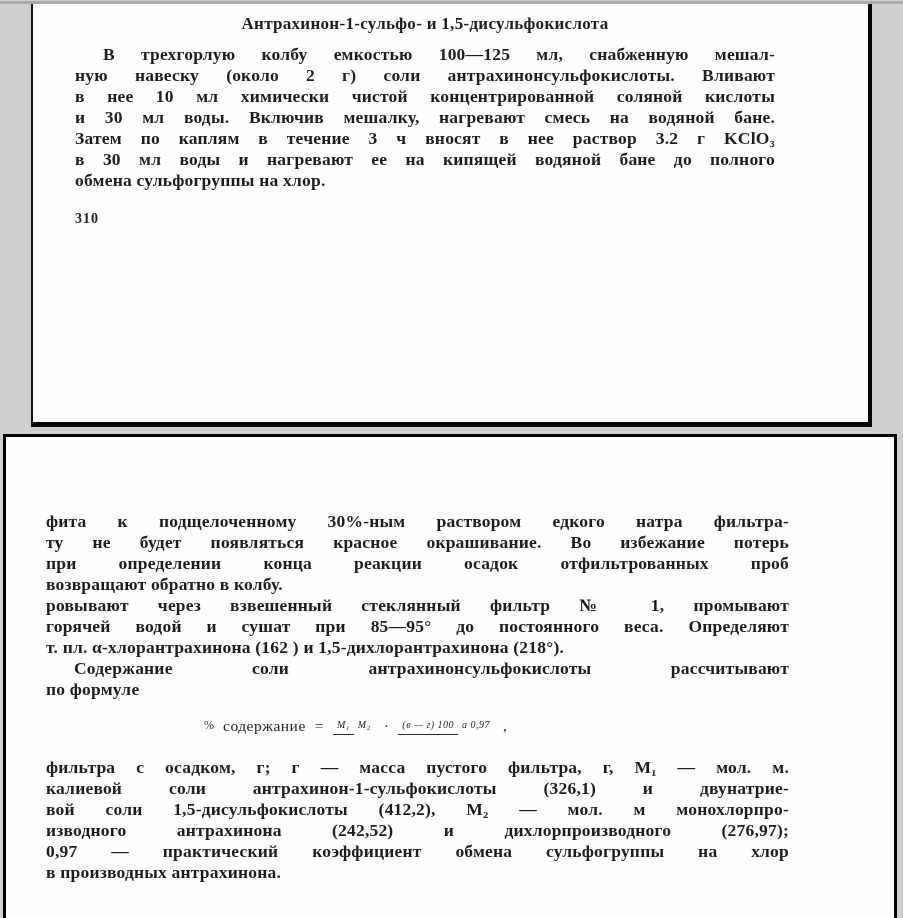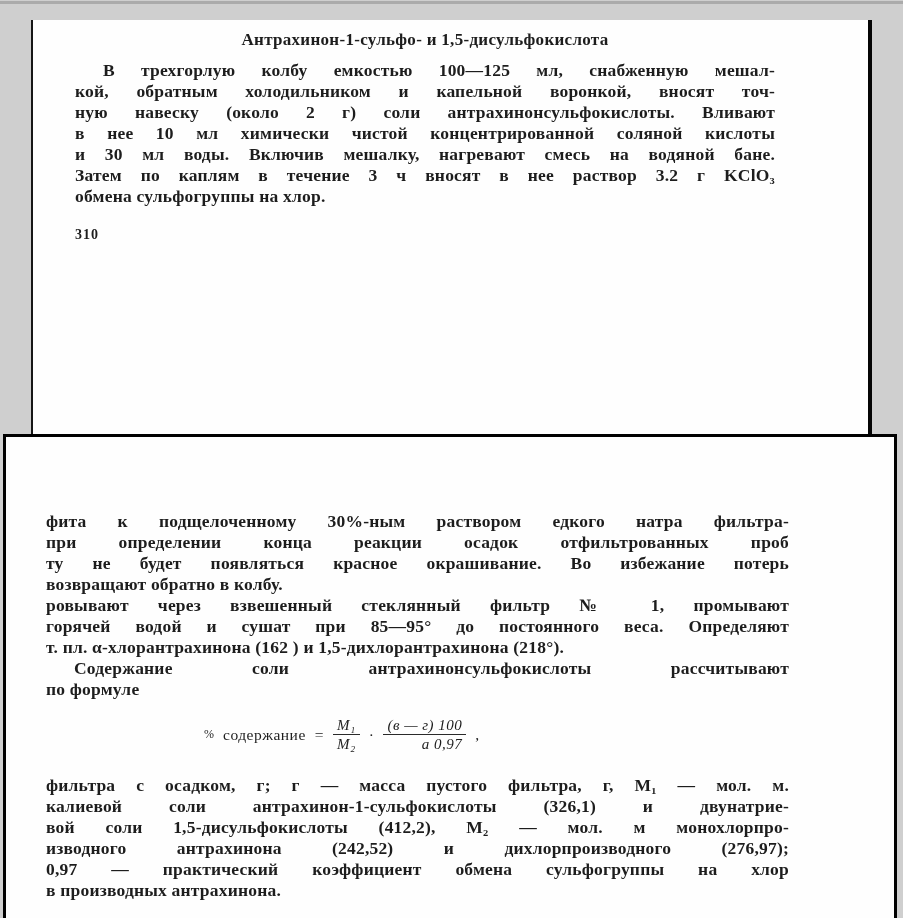--- a/index.html
+++ b/index.html
@@ -14,21 +14,21 @@
     position: absolute; top: 1px; left: 0;
     width: 903px; height: 3px;
     background: #ababab;
   }
   .page {
     position: absolute;
     background: #fefefe;
     box-sizing: content-box;
   }
   .page-top {
-    left: 31px; top: 20px;
+    left: 31px; top: 4px;
     width: 835px; height: 418px;
     border-left: 2px solid #161616;
     border-right: 4px solid #050505;
     border-bottom: 5px solid #050505;
   }
   .page-top .content { padding: 8px 93px 0 42px; }
   .page-bottom {
     left: 3px; top: 434px;
     width: 888px; height: 484px;
     border: 3px solid #000;
@@ -65,57 +65,56 @@
     margin: 16px 0 22px 158px;
     display: flex;
     align-items: center;
     gap: 9px;
     font-size: 15.5px;
     letter-spacing: 0.5px;
   }
   .formula .pct { font-size: 12px; letter-spacing: 0; }
   .frac {
     display: inline-flex;
-    flex-direction: column;
+    flex-direction: row;
     text-align: center;
     line-height: 18px;
-    font-size: 15px;
-    align-items: flex-end;
+    font-size: 10px;
   }
   .frac .num { border-bottom: 1px solid #2a2a2a; padding: 0 4px; display: block; }
   .frac .den { display: block; padding: 0 4px; }
   .it { font-style: italic; }
 </style>
 </head>
 <body>
 
 <div class="top-strip"></div>
 
 <div class="page page-top">
   <div class="content">
     <h1 class="title">Антрахинон-1-сульфо-  и  1,5-дисульфокислота</h1>
     <div class="para">
       <div class="line indent">В трехгорлую колбу емкостью 100—125 мл, снабженную мешал-</div>
-      <div class="line">кой, обратным холодильником и капельной воронкой, вносят точ-</div>
       <div class="line">ную навеску (около 2 г) соли антрахинонсульфокислоты. Вливают</div>
       <div class="line">в нее 10 мл химически чистой концентрированной соляной кислоты</div>
       <div class="line">и 30 мл воды. Включив мешалку, нагревают смесь на водяной бане.</div>
       <div class="line">Затем по каплям в течение 3 ч вносят в нее раствор 3.2 г KClO₃</div>
+      <div class="line">в 30 мл воды и нагревают ее на кипящей водяной бане до полного</div>
       <div class="line last">обмена сульфогруппы на хлор.</div>
     </div>
     <div class="pageno">310</div>
   </div>
 </div>
 
 <div class="page page-bottom">
   <div class="content">
     <div class="para">
       <div class="line">фита к подщелоченному 30%-ным раствором едкого натра фильтра-</div>
+      <div class="line">ту не будет появляться красное окрашивание. Во избежание потерь</div>
       <div class="line">при определении конца реакции осадок отфильтрованных проб</div>
-      <div class="line">ту не будет появляться красное окрашивание. Во избежание потерь</div>
       <div class="line last">возвращают обратно в колбу.</div>
     </div>
     <div class="para">
       <div class="line">ровывают через взвешенный стеклянный фильтр № 1,  промывают</div>
       <div class="line">горячей водой и сушат при 85—95° до постоянного веса. Определяют</div>
       <div class="line last">т. пл. α-хлорантрахинона (162 ) и 1,5-дихлорантрахинона (218°).</div>
     </div>
     <div class="para">
       <div class="line indent">Содержание  соли  антрахинонсульфокислоты  рассчитывают</div>
       <div class="line last">по формуле</div>

